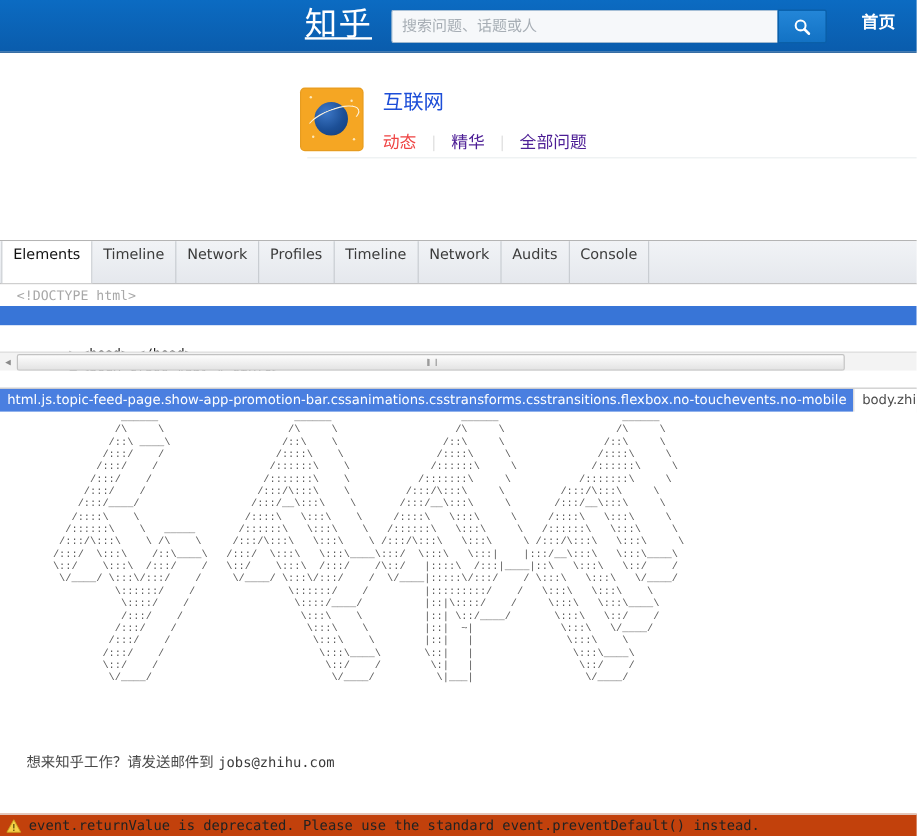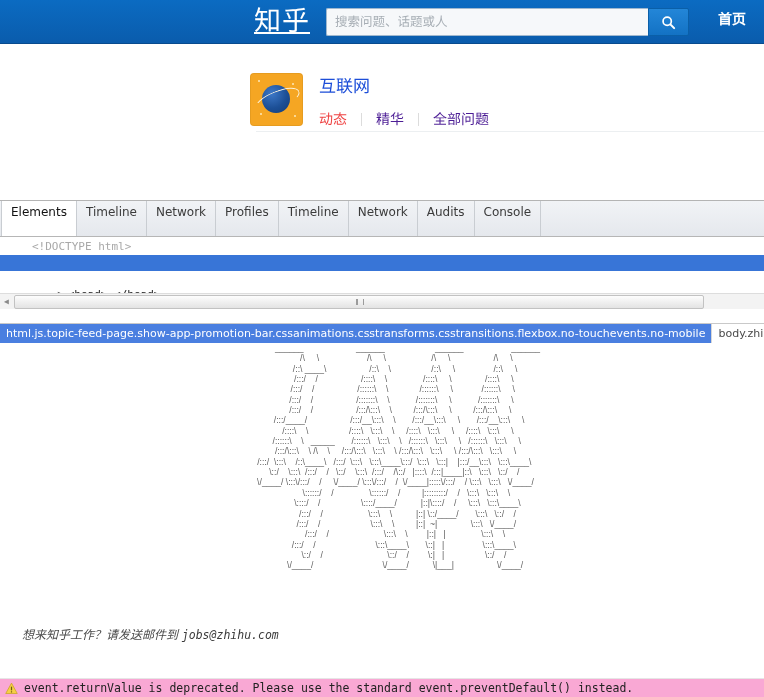--- a/index.html
+++ b/index.html
@@ -229,21 +229,21 @@
     box-sizing: border-box;
     overflow: hidden;
   }
   .dt-line {
     height: 16px;
     line-height: 16px;
     white-space: pre;
     padding-left: 10px;
     color: #222;
   }
-  .dt-line.doctype { color: #a8a8a8; padding-left: 32px; }
+  .dt-line.doctype { color: #a8a8a8; padding-left: 14px; }
   .dt-line.selected {
     background: #3875d7;
     color: #ffffff;
     padding-left: 4px;
   }
   .dt-line.selected .tri { color: #fff; }
   .dt-line .tri { color: #555; display: inline-block; width: 10px; }
   .dt-line.indent { padding-left: 18px; }
   .dt-scroll {
     position: absolute;
@@ -316,54 +316,52 @@
   
   .ascii-region {
     position: absolute;
     left: 0; top: 343px;
     width: 764px;
     height: 310px;
     overflow: hidden;
     background: #ffffff;
   }
   .ascii-art {
-    font-family: Liberation Sans, sans-serif;
+    font-family: Liberation Mono, monospace;
     font-size: 8.6px;
     line-height: 10.35px;
     letter-spacing: 0px;
     white-space: pre;
     color: #5a5a5a;
     margin: 0;
     padding: 0 0 0 8px;
-    text-align: center;
   }
 
   
   .jobs-line {
     position: absolute;
     left: 22px;
     top: 625px;
     font-size: 12px;
     color: #4a4a4a;
     font-family: "DejaVu Sans", sans-serif;
     white-space: nowrap;
-    font-style: italic;
   }
   .jobs-line .mail {
     font-family: "DejaVu Sans Mono", monospace;
     font-size: 11.5px;
     color: #3a3a3a;
   }
   .console-row {
     position: absolute;
     left: 0;
     top: 678px;
     width: 764px;
     height: 19px;
-    background: #f9a8d4;
+    background: #c2410c;
     border-top: 1px solid #e6e6e6;
     display: flex;
     align-items: center;
     font-family: "DejaVu Sans Mono", monospace;
     font-size: 11.5px;
     color: #222;
     box-sizing: border-box;
   }
   .warn-icon {
     width: 13px; height: 13px;

